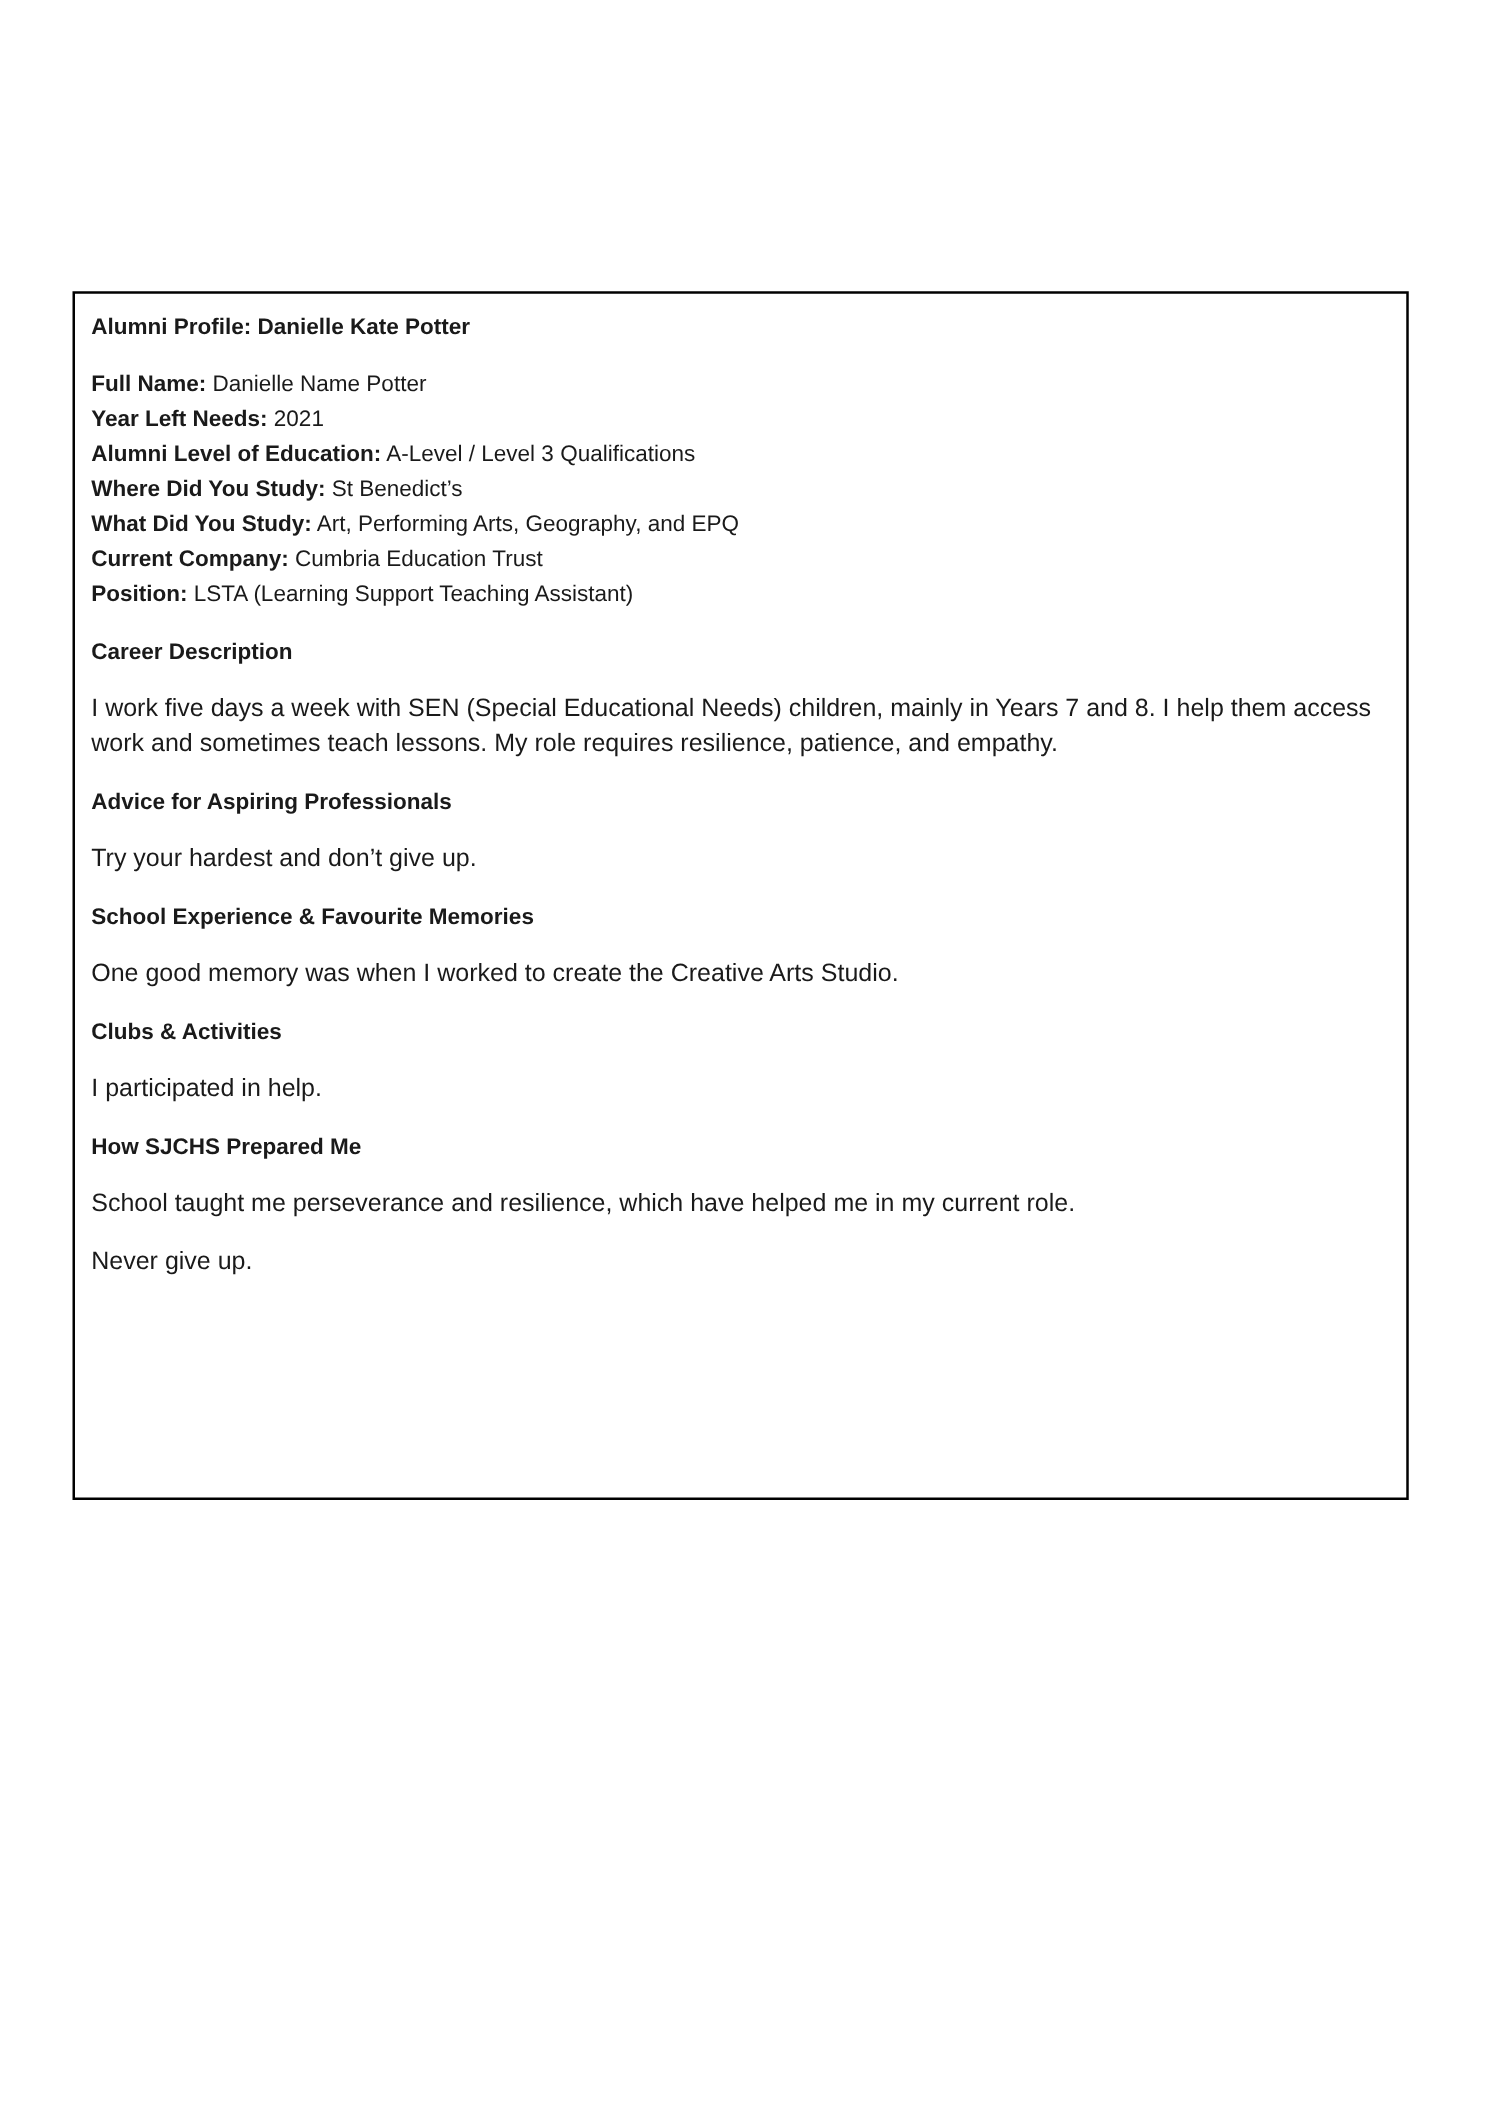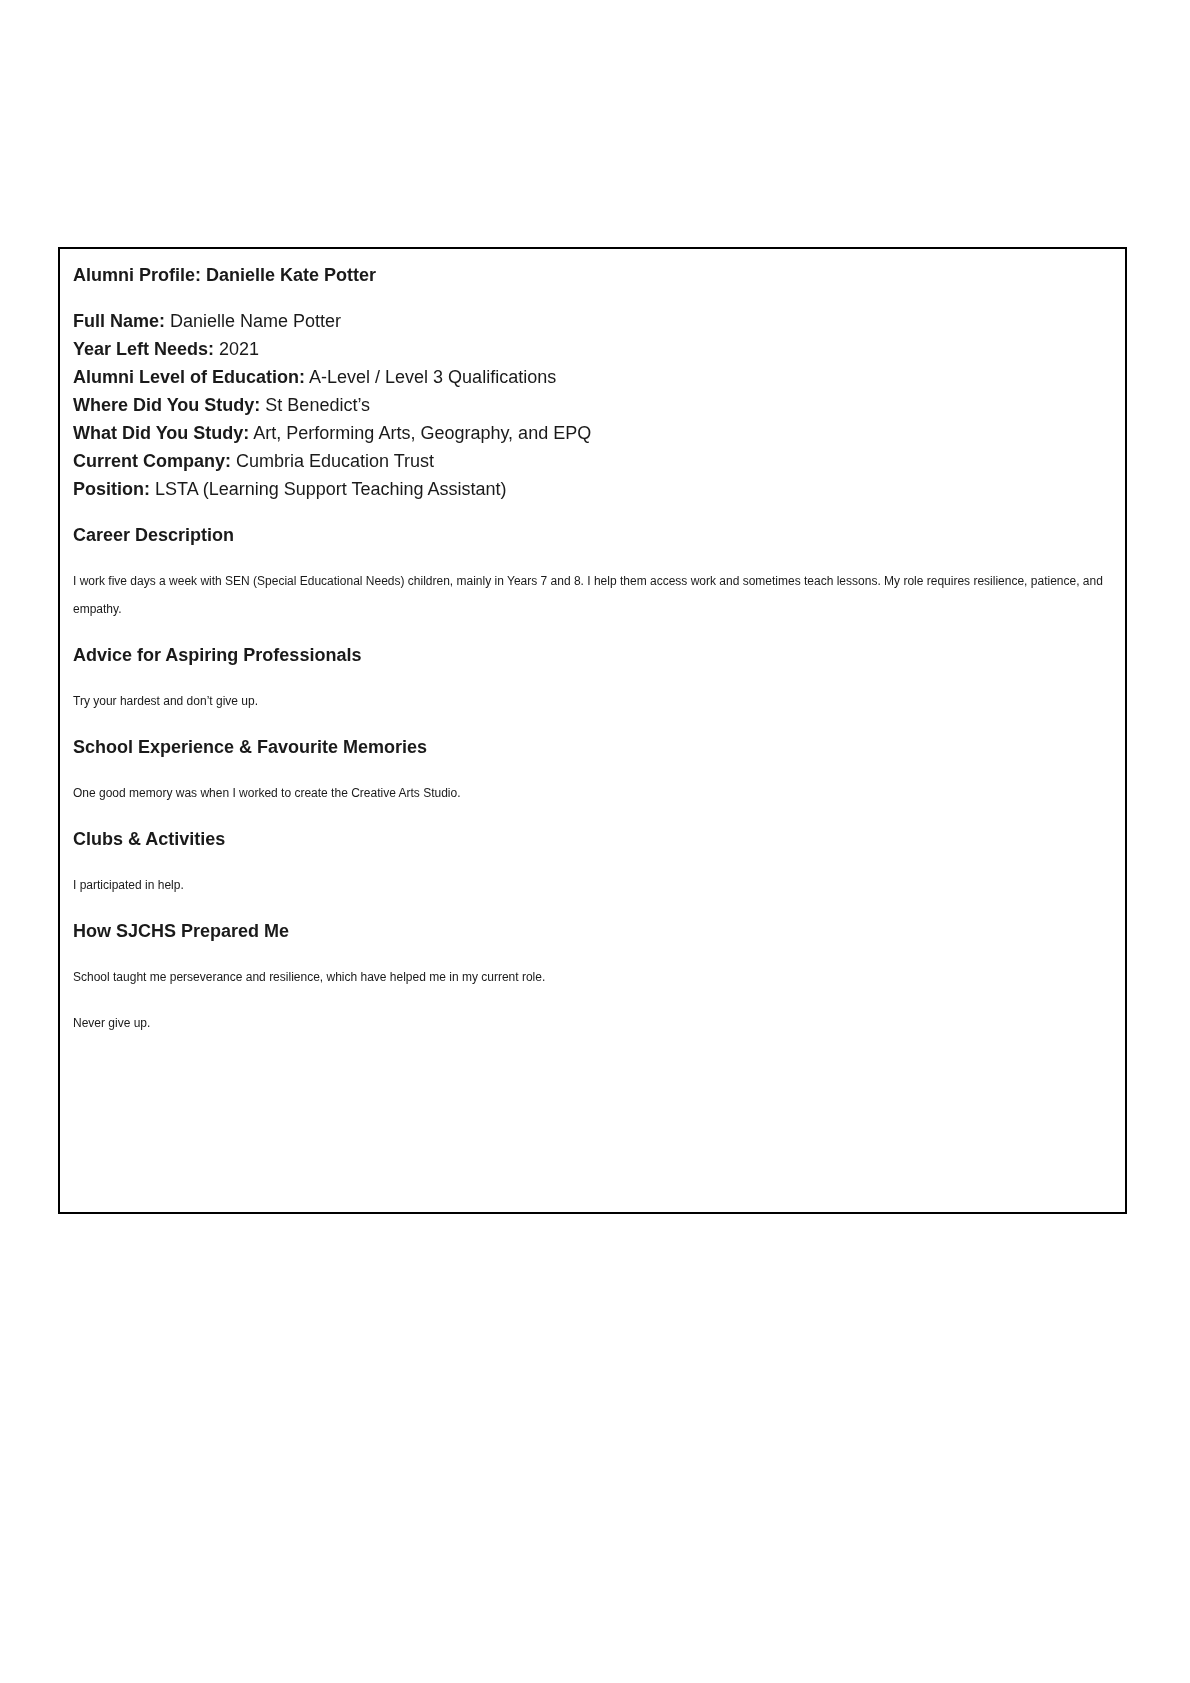--- a/index.html
+++ b/index.html
@@ -13,21 +13,21 @@
   .page {
     position: relative;
     width: 1190px;
     height: 1683px;
     background: #ffffff;
     overflow: hidden;
   }
   .profile-box {
     position: absolute;
     left: 58px;
-    top: 247px;
+    top: 233px;
     width: 1069px;
     height: 967px;
     border: 2px solid #000000;
     background: #ffffff;
     padding: 12px 15px 10px 13px;
     overflow: hidden;
   }
   .doc-title, .section-heading {
     font-size: 18px;
     line-height: 28px;
@@ -39,21 +39,21 @@
     margin: 0 0 18px 0;
   }
   .field-line {
     display: block;
     font-size: 18px;
     line-height: 28px;
   }
   .field-label { font-weight: bold; text-align: center; }
   .field-value { font-weight: normal; }
   .section-body {
-    font-size: 12px;
+    font-size: 20px;
     line-height: 28px;
     font-weight: normal;
     margin: 0 0 18px 0;
   }
 </style>
 </head>
 <body>
 
 <div class="page">
   <div class="profile-box">

